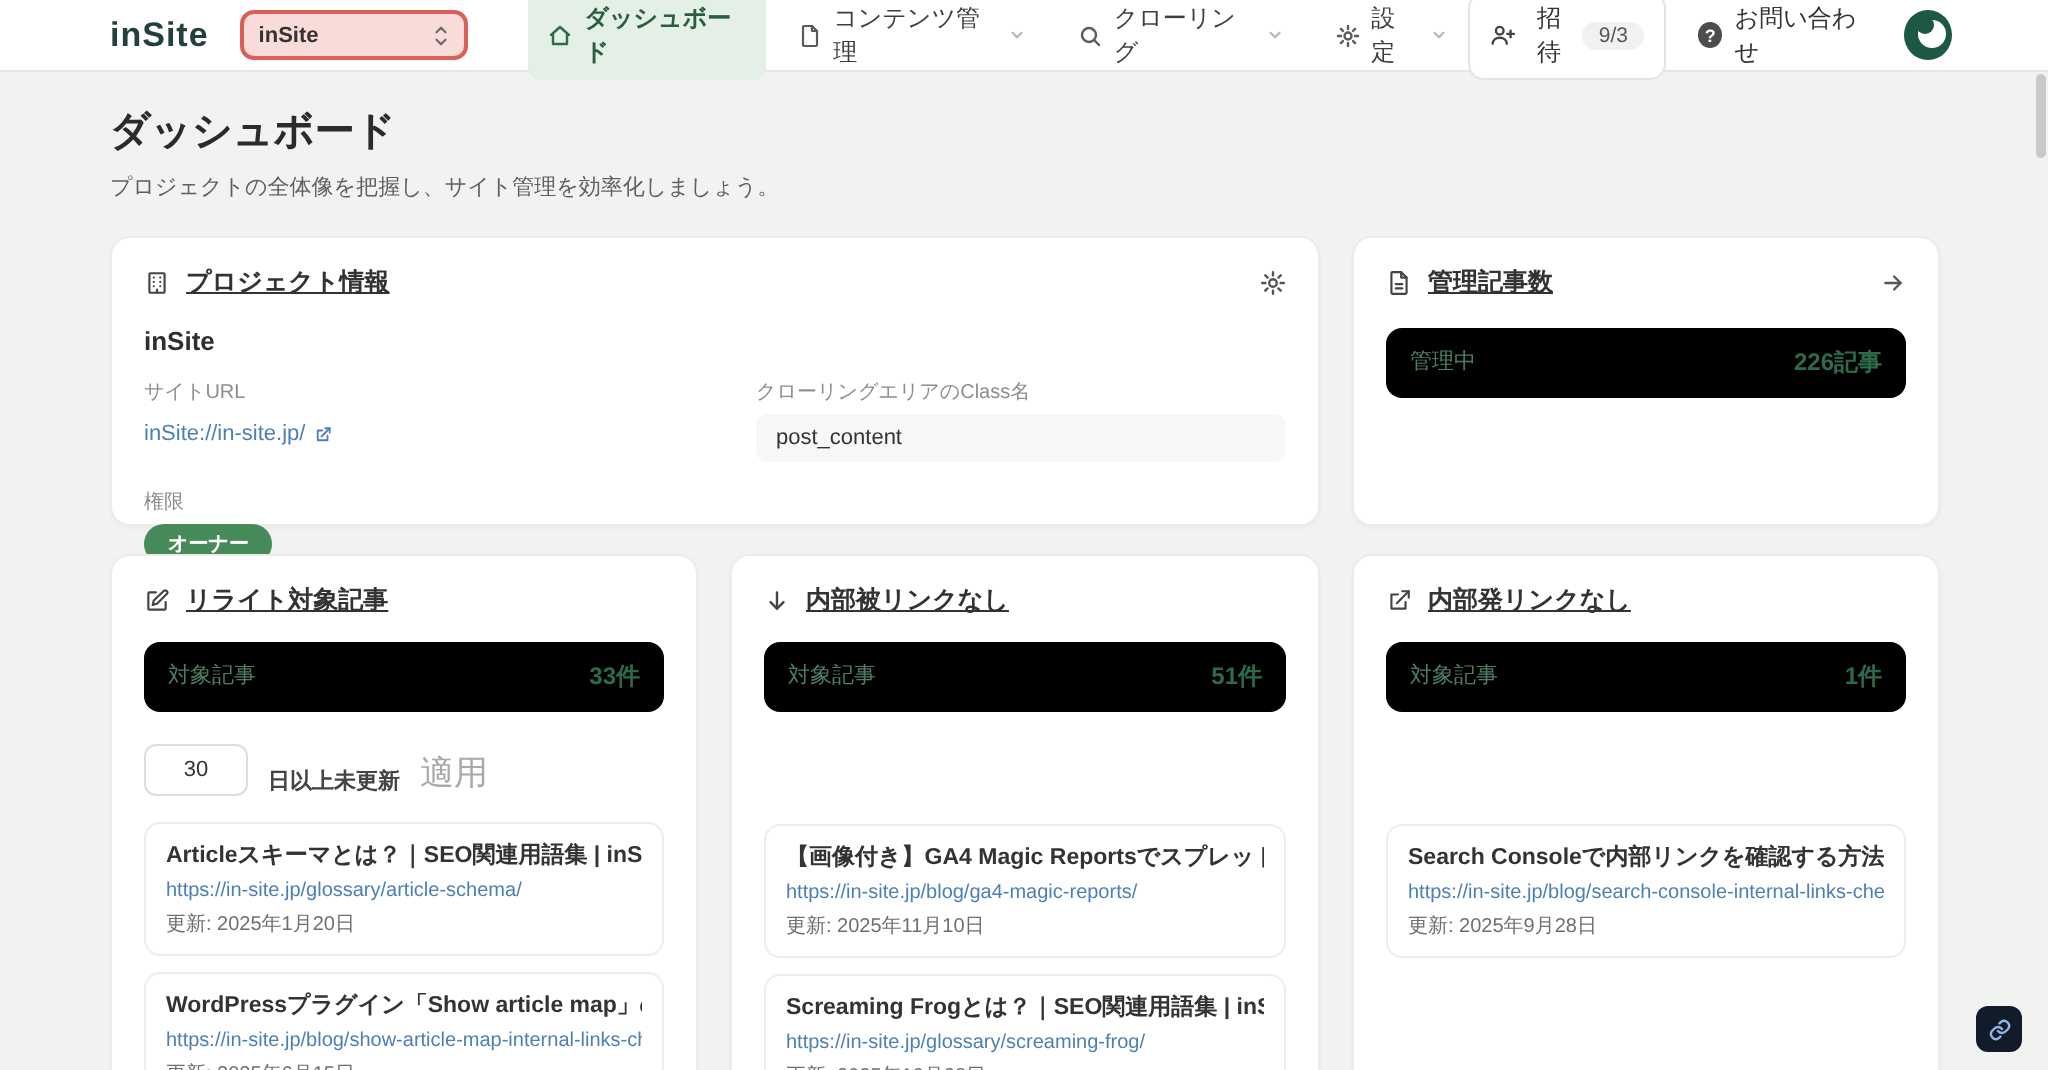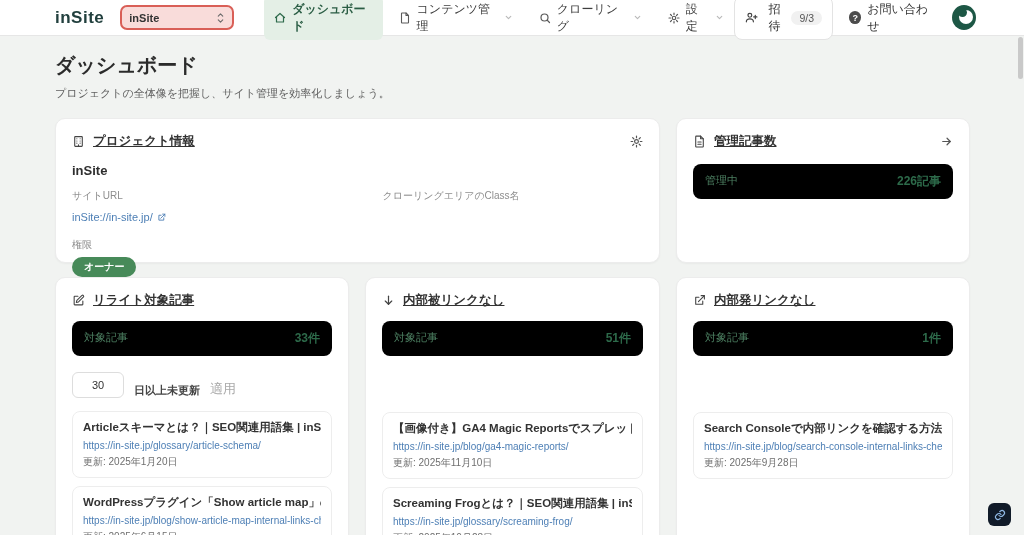--- a/index.html
+++ b/index.html
@@ -56,21 +56,21 @@
   .green-row .gl { font-size:11px; color:#4c7f61; }
   .green-row .gv { font-size:12px; font-weight:bold; color:#2d6a4a; }
   .count-card .green-row { margin-top:14px; }
 
   
   .list-card { height:420px; overflow:hidden; }
   .list-card .green-row { margin-top:12px; }
   .filter-row { margin-top:16px; display:flex; align-items:flex-end; gap:10px; }
   .days-input { width:52px; height:26px; border:1px solid #ddd; border-radius:6px; text-align:center; font-size:11px; color:#333; font-family:inherit; }
   .days-suffix { font-size:11px; color:#444;font-weight:bold; }
-  .apply-btn { font-size:13px; color:#a9a9a9; background:none; border:none; cursor:pointer; font-family:inherit; }
+  .apply-btn { font-size:17px; color:#a9a9a9; background:none; border:none; cursor:pointer; font-family:inherit; }
   .art-list { margin-top:13px; display:flex; flex-direction:column; gap:8px; }
   .art-list.spaced { margin-top:56px; }
   .art-item { border:1px solid #ededed; border-radius:8px; padding:8px 10px; background:#fff; cursor:pointer; }
   .art-title { font-size:11.5px; font-weight:bold; color:#333; white-space:nowrap; overflow:hidden; }
   .art-url { font-size:10px; color:#4d7fb5; text-decoration:none; display:block; margin-top:5px; white-space:nowrap; overflow:hidden; }
   .art-upd { font-size:10px; color:#6f6f6f; margin-top:4px; }
 
   
   .float-btn { position:absolute; right:13px; bottom:9px; width:23px; height:23px; background:#111b29; border-radius:6px; display:flex; align-items:center; justify-content:center; cursor:pointer; }
   .scroll-thumb { position:absolute; right:1px; top:37px; width:5px; height:42px; background:#c9c9c9; border-radius:3px; }
@@ -199,20 +199,21 @@
               <svg width="9" height="9" viewBox="0 0 24 24" fill="none" stroke="currentColor" stroke-width="2.4" stroke-linecap="round" stroke-linejoin="round">
                   <path d="M18 13v6H5V6h6"></path>
                   <path d="M15 3h6v6"></path>
                   <path d="M10 14 21 3"></path>
                 </svg>
             </span>
           </a>
         </div>
         <div>
           <div class="lbl">クローリングエリアのClass名</div>
+          <div class="class-box">post_content</div>
         </div>
         <div>
           <div class="lbl">権限</div>
           <span class="role-badge">オーナー</span>
         </div>
       </div>
     </div>
 
     <div class="card count-card">
       <div class="card-hd">

